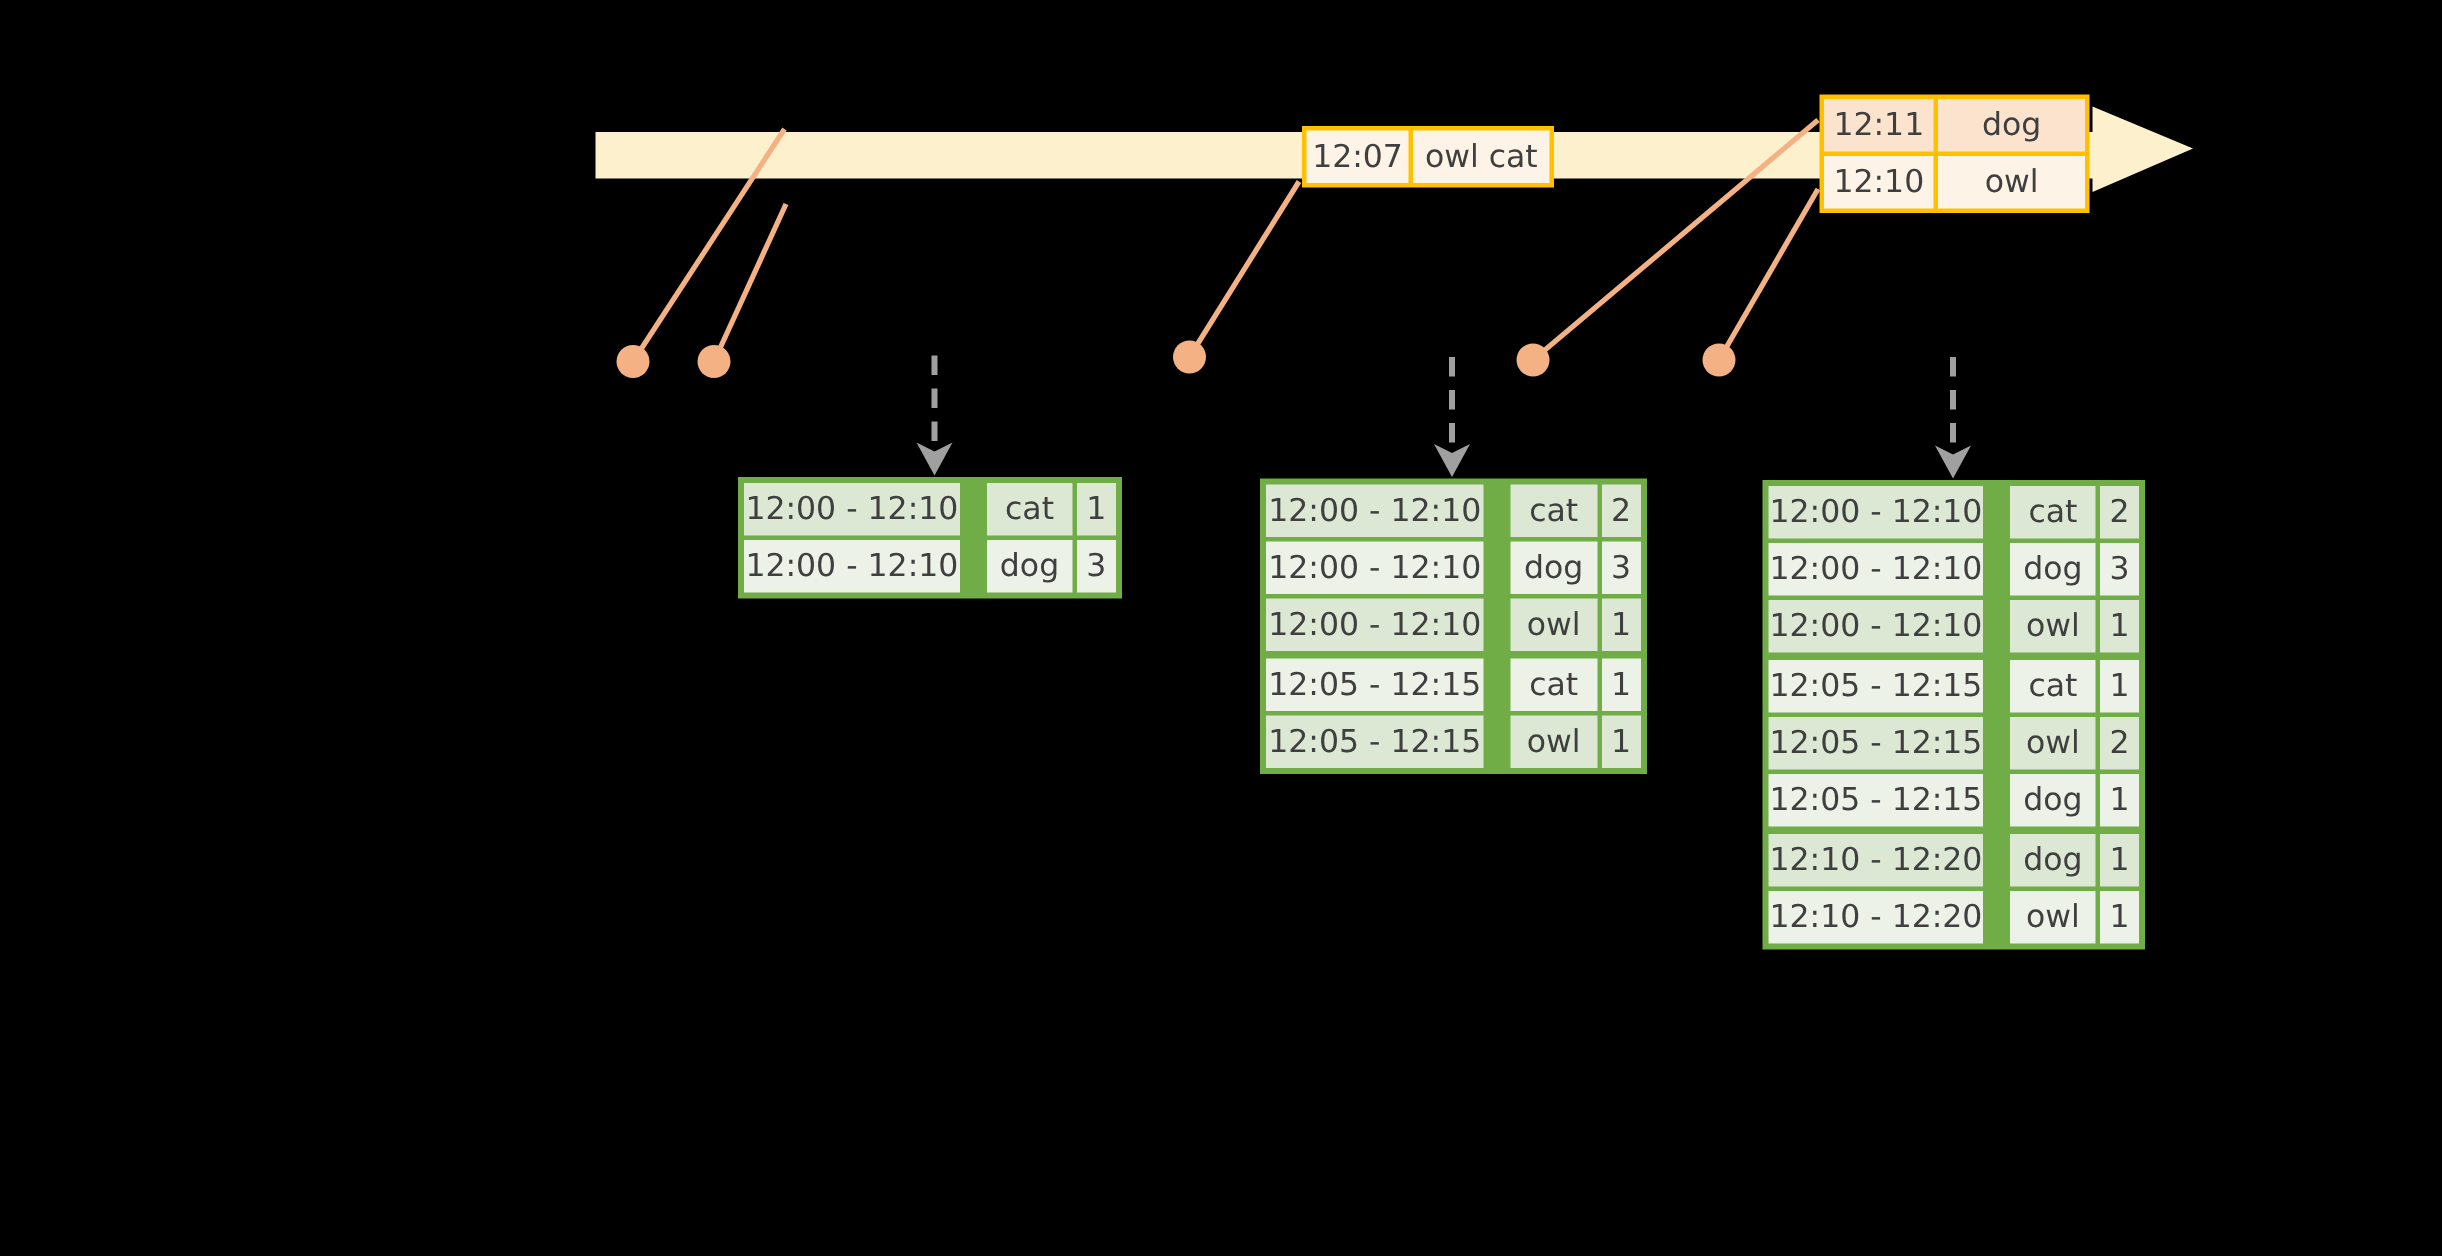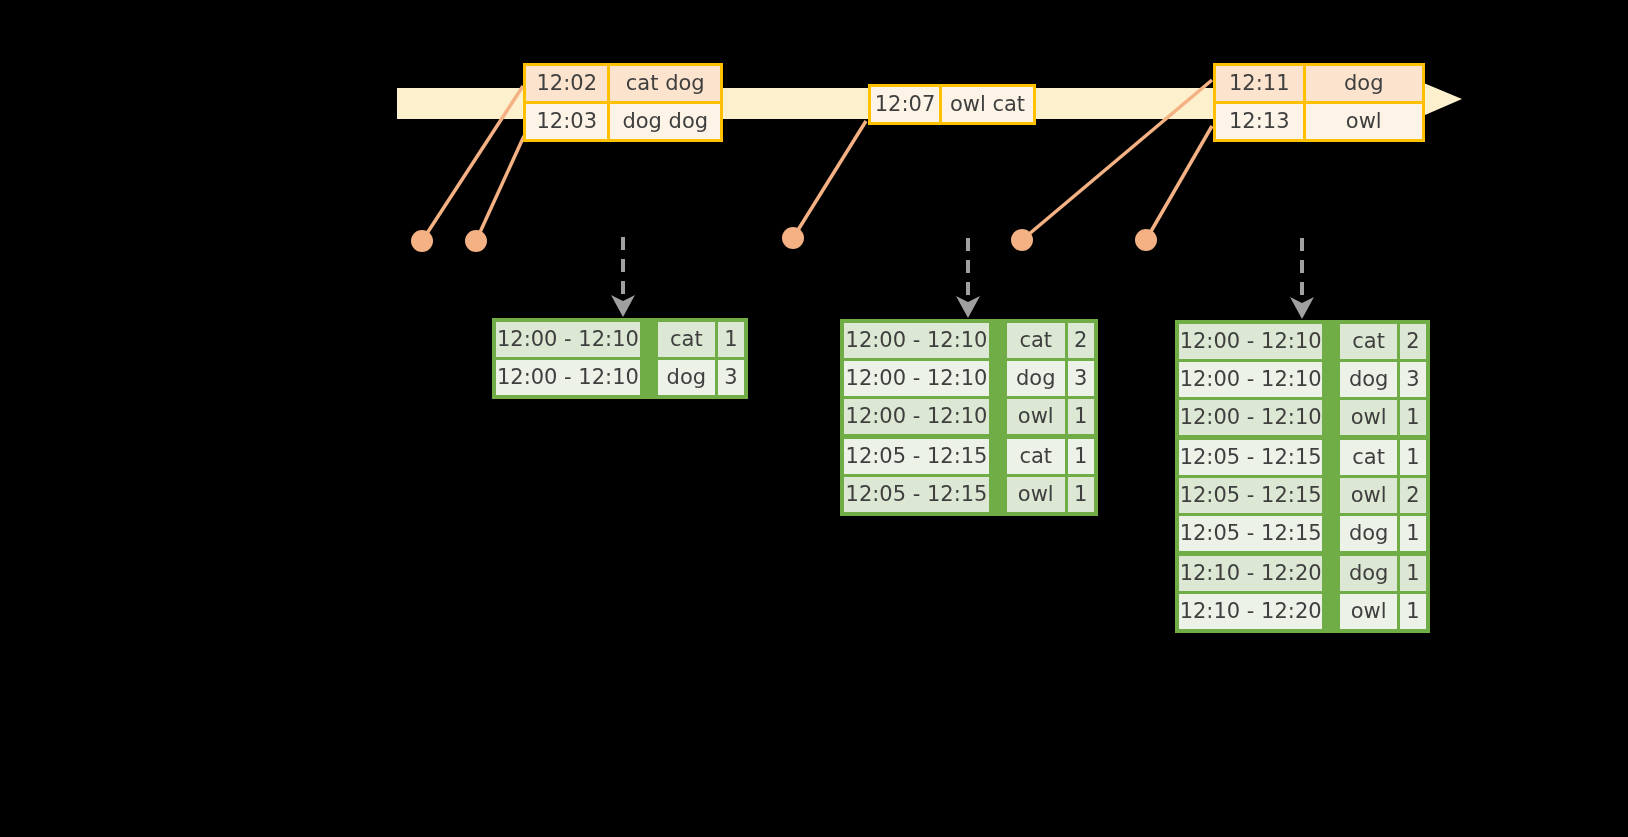--- a/index.html
+++ b/index.html
@@ -41,21 +41,21 @@
   .gtable{background:var(--green);padding:4px;gap:3px;}
   .gtable .tone-dark  .cell{background:var(--green-dark);}
   .gtable .tone-light .cell{background:var(--green-light);}
   .gtable .row.group-start{margin-top:2px;}
   .gtable .c-window{width:58%;}
   .gtable .c-word  {width:23%;margin-left:15px;}
   .gtable .c-count {flex:1;}
 
   .et1{left:523px;top:63px;width:200px;}
   .et2{left:868px;top:84px;width:168px;}
-  .et3{left:1213px;top:63px;width:212px;}
+  .et3{left:1213px;top:63px;width:180px;}
   .gt1{left:492px;top:318px;width:256px;}
   .gt2{left:840px;top:319px;width:258px;}
   .gt3{left:1175px;top:320px;width:255px;}
 </style>
 </head>
 <body>
 
 <div class="canvas">
 
   <svg class="layer" width="1628" height="837" viewBox="0 0 1628 837" xmlns="http://www.w3.org/2000/svg">
@@ -84,43 +84,33 @@
       <line x1="968" y1="238" x2="968" y2="298"></line>
       <line x1="1302" y1="238" x2="1302" y2="299"></line>
     </g>
     <g style="fill:var(--gray-arrow)">
       <polygon points="611,295 623,301 635,295 623,317"></polygon>
       <polygon points="956,296 968,302 980,296 968,318"></polygon>
       <polygon points="1290,297 1302,303 1314,297 1302,319"></polygon>
     </g>
   </svg>
 
-  <div class="dtable etable et1">
-      <div class="row tone-dark">
-        <div class="cell c-time">12:02</div>
-        <div class="cell c-words">cat dog</div>
-      </div>
-      <div class="row tone-light">
-        <div class="cell c-time">12:03</div>
-        <div class="cell c-words">dog dog</div>
-      </div>
-    </div>
   <div class="dtable etable et2">
       <div class="row tone-light">
         <div class="cell c-time">12:07</div>
         <div class="cell c-words">owl cat</div>
       </div>
     </div>
   <div class="dtable etable et3">
       <div class="row tone-dark">
         <div class="cell c-time">12:11</div>
         <div class="cell c-words">dog</div>
       </div>
       <div class="row tone-light">
-        <div class="cell c-time">12:13</div>
+        <div class="cell c-time">12:10</div>
         <div class="cell c-words">owl</div>
       </div>
     </div>
 
   <div class="dtable gtable gt1">
       <div class="row tone-dark">
         <div class="cell c-window">12:00 - 12:10</div>
         <div class="cell c-word">cat</div>
         <div class="cell c-count">1</div>
       </div>

